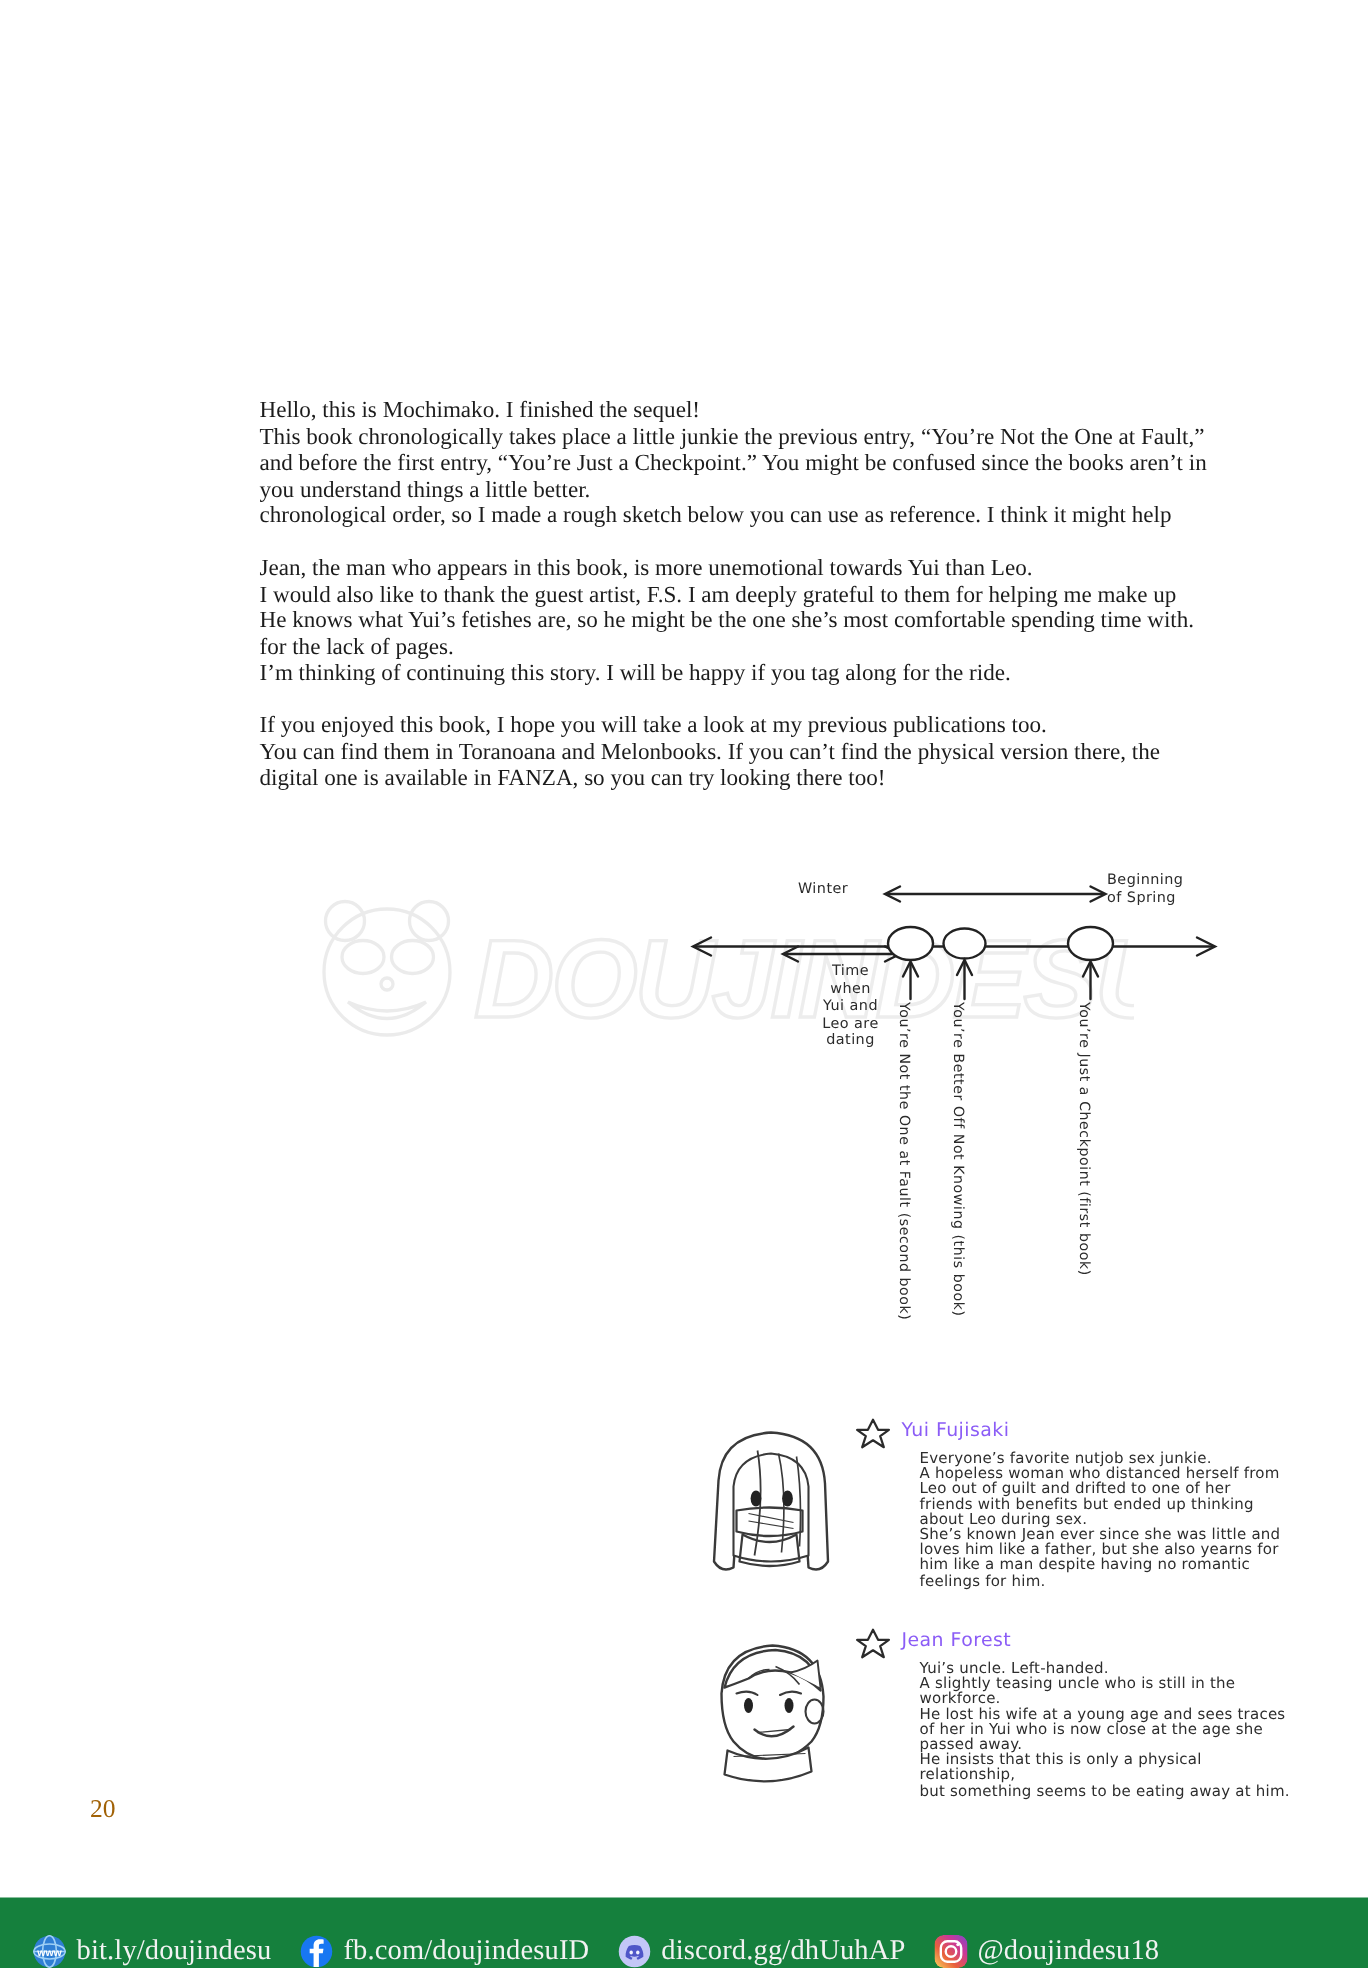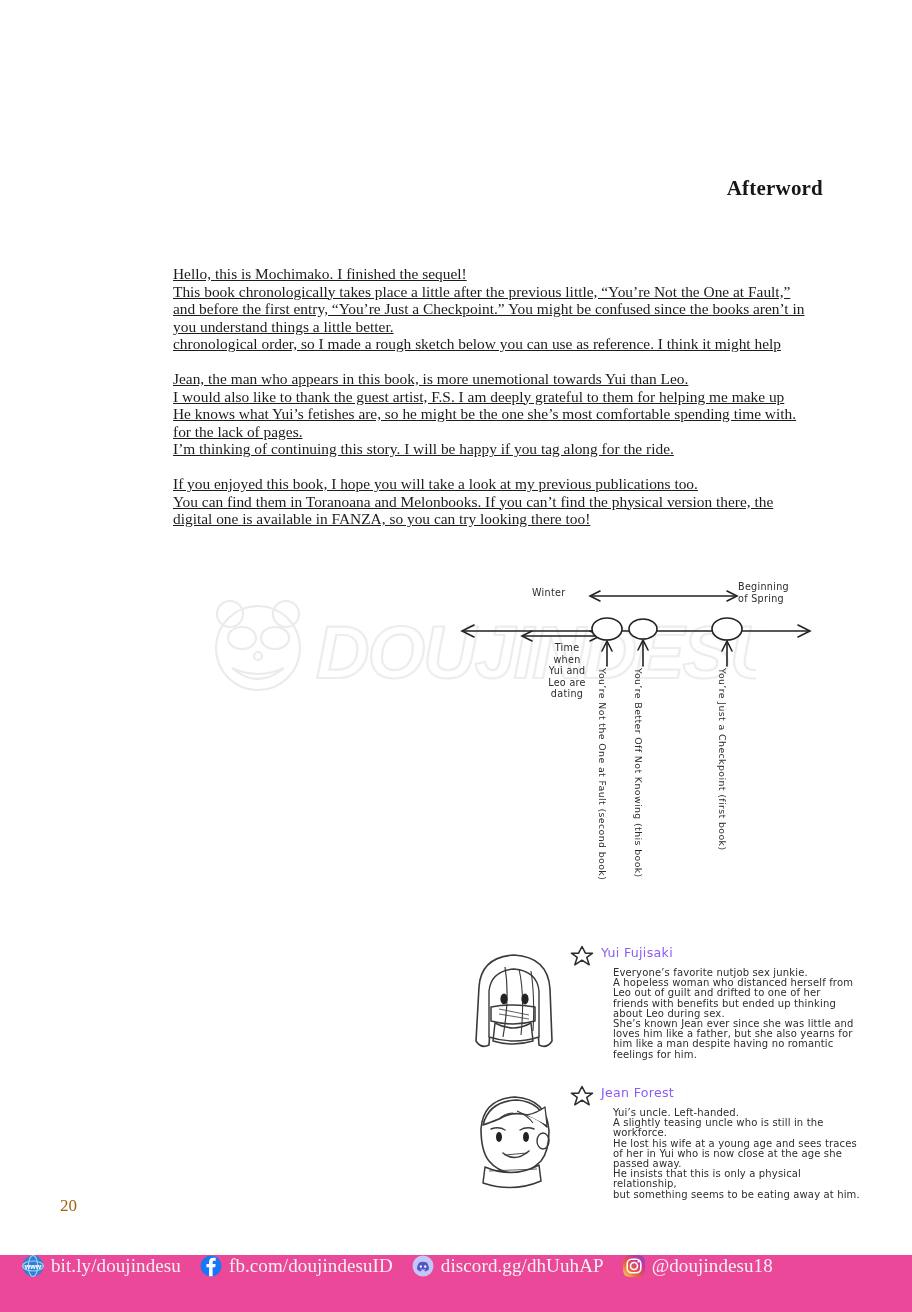--- a/index.html
+++ b/index.html
@@ -38,21 +38,21 @@
     left: 173px;
     top: 265px;
     width: 682px;
     color: #1c1c1c;
     font-family: "Liberation Serif", serif;
     font-size: 15.4px;
     line-height: 17.6px;
   }
   #body-copy p { margin: 0 0 17px 0; }
   #body-copy p:last-child { margin-bottom: 0; }
-  #body-copy .ln { display: block; text-decoration: underline; }
+  #body-copy .ln { display: block; }
 
   
   #watermark {
     position: absolute;
     left: 196px;
     top: 586px;
     width: 560px;
     height: 120px;
     pointer-events: none;
   }
@@ -152,24 +152,24 @@
     font-size: 17px;
     color: #a16207;
   }
 
   
   #footer-bar {
     position: absolute;
     left: 0;
     bottom: 0;
     width: 912px;
-    height: 57px;
-    background: #ec4899;
+    height: 47px;
+    background: #15803d;
     display: flex;
-    align-items: flex-start;
+    align-items: flex-end;
     padding-left: 22px;
     box-sizing: border-box;
   }
   .footer-item {
     display: flex;
     align-items: center;
     margin-right: 19px;
     white-space: nowrap;
   }
   .footer-ico {
@@ -186,26 +186,25 @@
     font-size: 19px;
     color: #f2f2f2;
     letter-spacing: 0.1px;
   }
 </style>
 </head>
 <body>
 
 <div id="page">
 
-  <div id="afterword-title">Afterword</div>
 
   <div id="body-copy">
     <p>
       <span class="ln">Hello, this is Mochimako. I finished the sequel!</span>
-      <span class="ln">This book chronologically takes place a little after the previous little, “You’re Not the One at Fault,”</span>
+      <span class="ln">This book chronologically takes place a little junkie the previous entry, “You’re Not the One at Fault,”</span>
       <span class="ln">and before the first entry, “You’re Just a Checkpoint.” You might be confused since the books aren’t in</span>
       <span class="ln">you understand things a little better.</span>
       <span class="ln">chronological order, so I made a rough sketch below you can use as reference. I think it might help</span>
     </p>
     <p>
       <span class="ln">Jean, the man who appears in this book, is more unemotional towards Yui than Leo.</span>
       <span class="ln">I would also like to thank the guest artist, F.S. I am deeply grateful to them for helping me make up</span>
       <span class="ln">He knows what Yui’s fetishes are, so he might be the one she’s most comfortable spending time with.</span>
       <span class="ln">for the lack of pages.</span>
       <span class="ln">I’m thinking of continuing this story. I will be happy if you tag along for the ride.</span>

